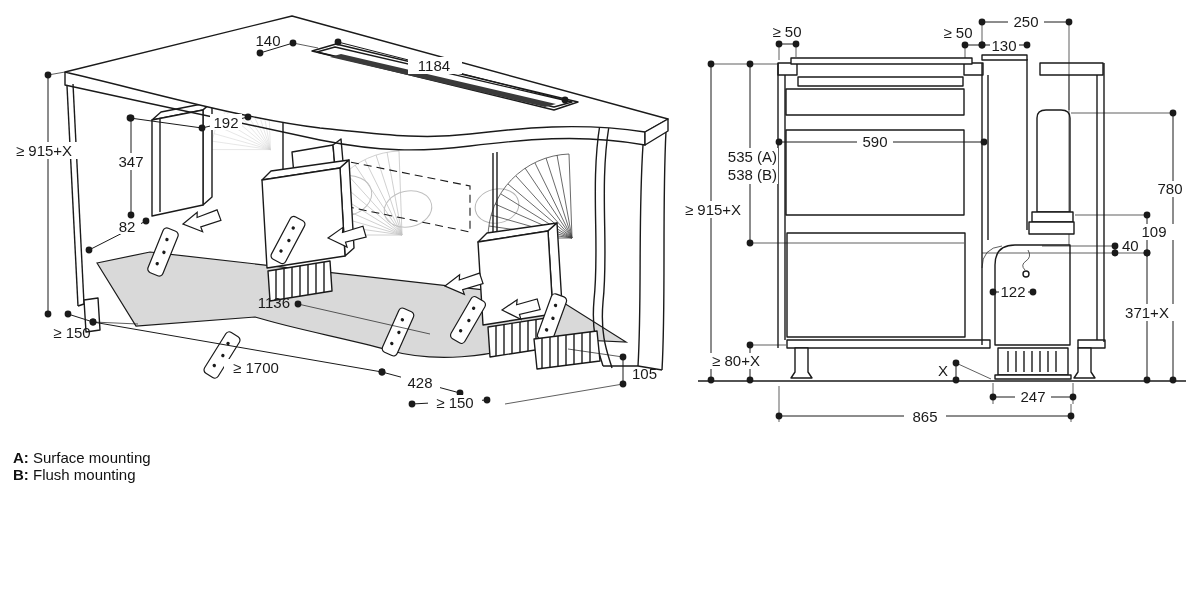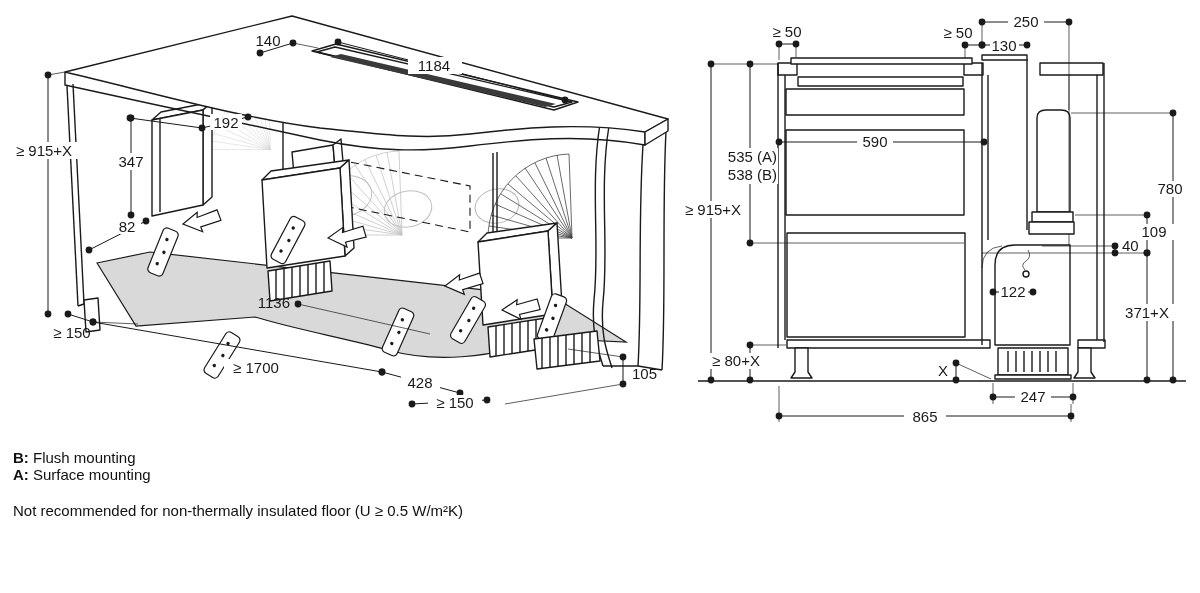--- a/index.html
+++ b/index.html
@@ -402,18 +402,17 @@
 
       <g>
         <line class="dim" x1="313" y1="292" x2="353" y2="292" marker-start="url(#ds)" marker-end="url(#ds)"></line>
         <rect class="wb" x="319" y="284" width="29" height="16"></rect>
         <text class="mid" x="333" y="297">122</text>
       </g>
     </g>
   </svg>
 
   <div class="notes">
+    <div class="nl"><b>A:</b><span> Surface mounting</span></div>
     <div class="nl"><b>B:</b><span> Flush mounting</span></div>
-    <div class="nl"><b>A:</b><span> Surface mounting</span></div>
-    <div class="nl gap">Not recommended for non-thermally insulated floor (U ≥ 0.5 W/m²K)</div>
   </div>
 
 </div>
 
 </body></html>

